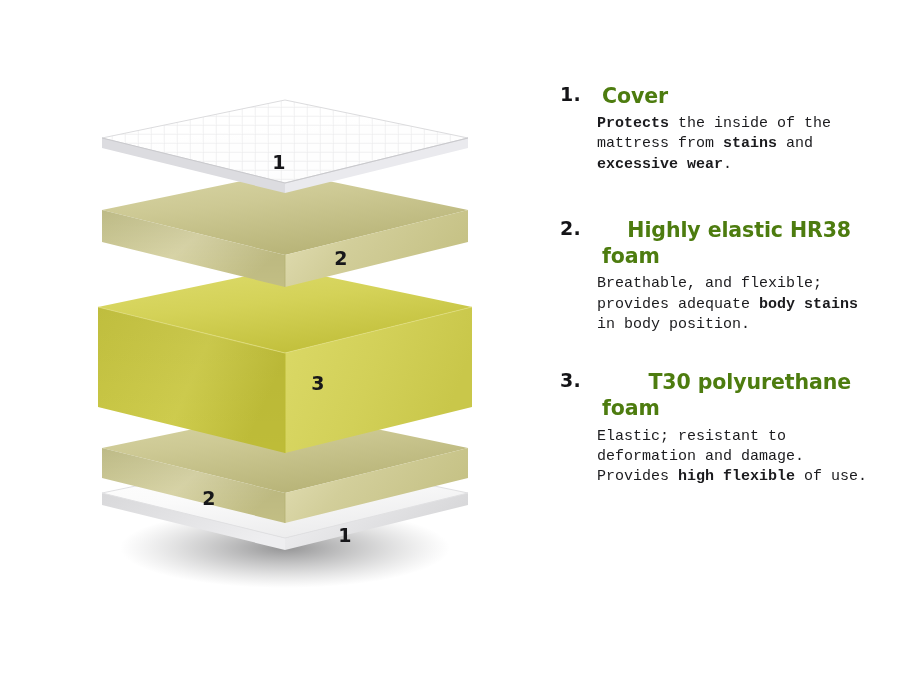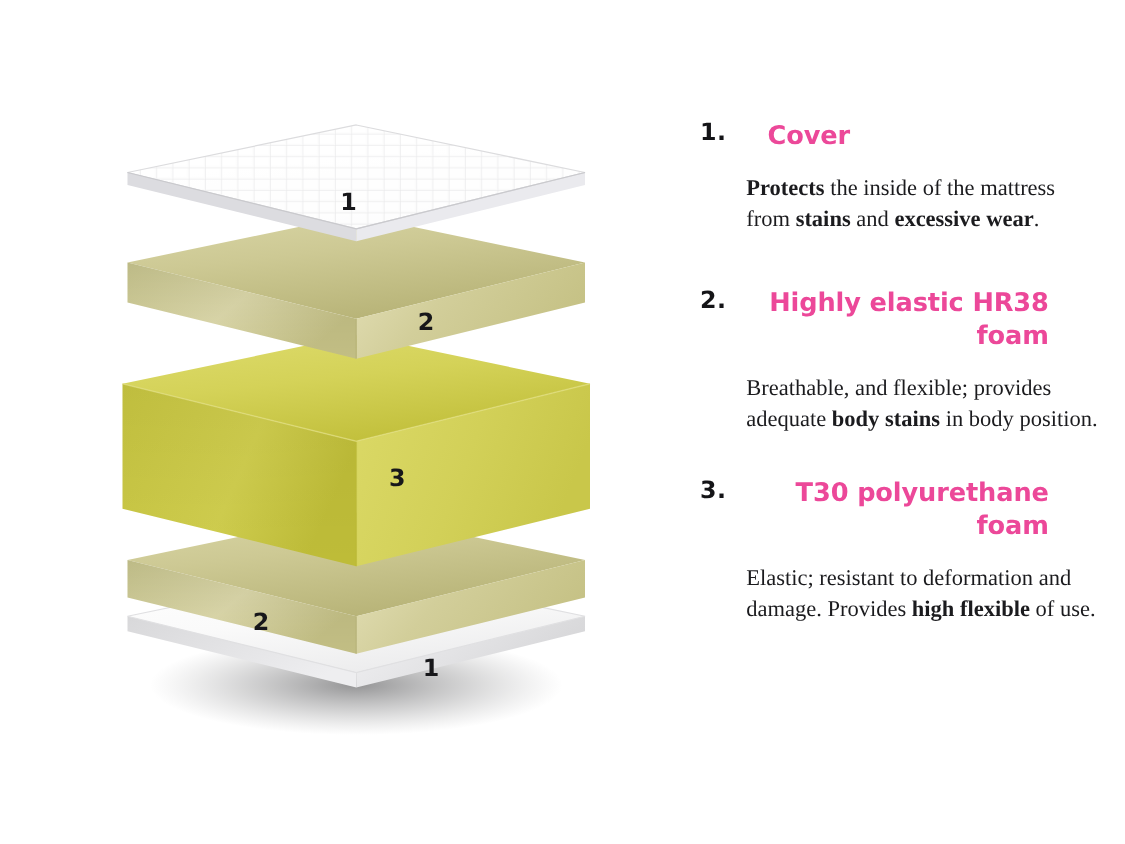--- a/index.html
+++ b/index.html
@@ -39,32 +39,32 @@
   
   #text-col{position:absolute;left:552px;top:78px;width:330px;}
   .entry{position:relative;margin-bottom:0;}
   .entry .num{
     position:absolute;left:8px;top:0;
     font-family:"DejaVu Sans","Liberation Sans",sans-serif;
     font-weight:700;font-size:19px;color:#141417;
     letter-spacing:.3px;
   }
   .entry h2{
-    margin:17px;padding:0 0 0 45px;
+    margin:5px;padding:0 0 0 45px;
     font-family:"DejaVu Sans","Liberation Sans",sans-serif;
     font-weight:700;font-size:20.5px;line-height:1.28;
-    color:#ec4899;letter-spacing:-.1px;
+    color:#4d7c0f;letter-spacing:-.1px;
   }
   .entry h2.wrap{text-align:center;padding-left:45px;padding-right:26px;}
   .entry h2.wrap .l1{display:block;text-align:right;}
-  .entry h2.wrap .l2{display:block;text-align:right;}
+  .entry h2.wrap .l2{display:block;text-align:left;}
   .entry p{
     margin:4px 0 0 0;padding:0 0 0 45px;
-    font-family:Liberation Serif, serif;
-    font-size:18px;line-height:1.35;color:#1b1b1e;
+    font-family:Liberation Mono, monospace;
+    font-size:15px;line-height:1.35;color:#1b1b1e;
   }
   .entry p b{font-weight:700;}
   .e1{margin-top:0;}
   .e2{margin-top:42px;}
   .e3{margin-top:34px;}
 </style>
 </head>
 <body>
 
 <div id="infographic">

